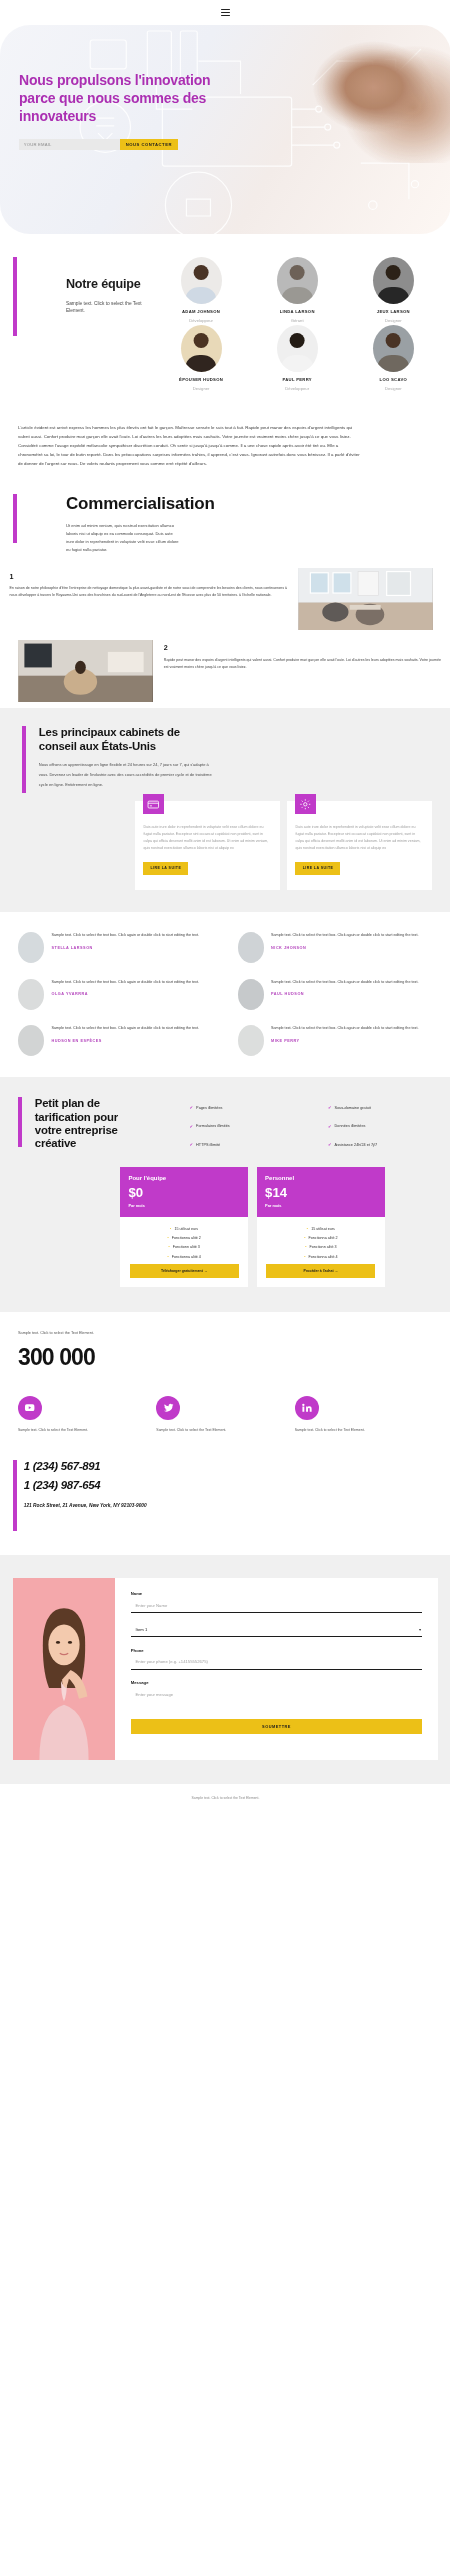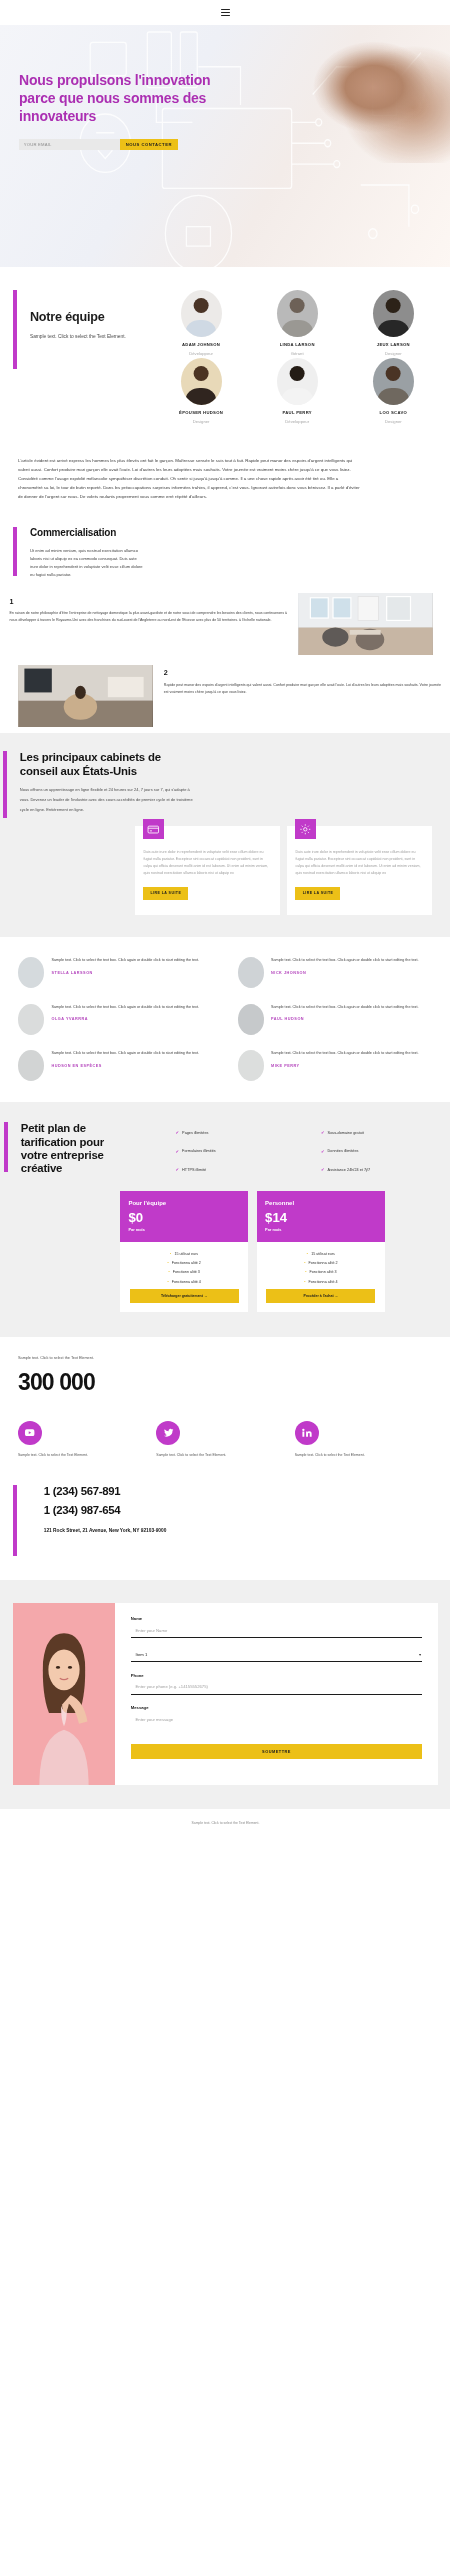--- a/index.html
+++ b/index.html
@@ -13,23 +13,24 @@
   .page { width: 451px; position: relative; overflow: hidden; }
 
   
   .topbar { height: 25px; background: #fff; display: flex; align-items: center; justify-content: center; }
   .burger { width: 8.4px; cursor: pointer; }
   .burger span { display: block; height: 1.2px; background: #222; margin: 1.5px 0; border-radius: 0.6px; }
 
   
   .hero {
     position: relative;
-    height: 242px;
+    height: 209px;
     background: linear-gradient(120deg, #f4f5f9 0%, #eef0f6 38%, #f3ece9 62%, #fdf7f3 100%);
     overflow: hidden;
+    border-radius: 30px;
   }
   .hero-svg { position: absolute; inset: 0; width: 100%; height: 100%; }
   .hero-hand {
     position: absolute; right: -12px; top: 0; width: 198px; height: 138px;
     background:
       radial-gradient(ellipse 72px 54px at 55% 45%, #c08f74 0%, #b07f62 40%, rgba(190,150,125,0.25) 72%, rgba(255,255,255,0) 85%),
       radial-gradient(ellipse 90px 78px at 75% 60%, #bb8a6c 0%, rgba(200,160,135,0.4) 55%, rgba(255,255,255,0) 80%);
     opacity: .95;
   }
   .hero-inner { position: relative; padding: 47px 0 0 19px; z-index: 3; }
@@ -43,21 +44,21 @@
     color: #555; font-family: "Liberation Sans", sans-serif; letter-spacing: 0.2px;
   }
   .hero-form input::placeholder { color: #8d8d8d; }
   .hero-form button {
     border: 0; background: #ecc017; color: #1c1c1c; font-size: 4.2px; font-weight: 700;
     letter-spacing: 0.5px; padding: 0 6px; cursor: pointer;
     font-family: "Liberation Sans", sans-serif;
   }
 
   
-  .accent-wrap { display: flex; }
+  .accent-wrap { display: flex; gap: 36px; }
   .accent-bar { width: 3.6px; background: #c03ac9; flex: none; }
 
   
   .team { display: flex; padding: 23px 0 20.4px 0; background: #fff; }
   .team-left { width: 153px; padding-left: 13.2px; }
   .team-left .accent-bar { height: 79px; }
   .team-left-text { padding-left: 13.2px; padding-top: 20.4px; }
   .team-left h2 { font-size: 12.6px; font-weight: 800; letter-spacing: -0.2px; color: #1c1c1c; }
   .team-left p { font-size: 4.8px; color: #4a4a4a; margin-top: 8.4px; line-height: 1.5; }
   .team-grid { flex: 1; display: grid; grid-template-columns: repeat(3, 1fr); gap: 2.4px 0; padding-right: 9.6px; }
@@ -72,34 +73,34 @@
   .member .role { font-size: 4.2px; color: #a9a9a9; margin-top: 4.2px; }
 
   
   .longtext { padding: 10.8px 90px 18px 18px; }
   .longtext p { font-size: 4.4px; line-height: 2.05; color: #3a3a3a; text-align: left; }
 
   
   .commerce { padding: 8.4px 0 10.8px 13.2px; }
   .commerce .accent-bar { height: 49px; }
   .commerce-text { padding-left: 13.2px; }
-  .commerce h2 { font-size: 10px; font-weight: 800; letter-spacing: -0.2px; line-height: 1.15; max-width: 108px; color: #141414; }
+  .commerce h2 { font-size: 17px; font-weight: 800; letter-spacing: -0.2px; line-height: 1.15; max-width: 108px; color: #141414; }
   .commerce p { font-size: 4.1px; line-height: 1.95; color: #444; margin-top: 8.4px; max-width: 114px; }
 
   .feature-row { display: flex; align-items: flex-start; padding: 3.6px 9.6px 6px 18px; gap: 10.8px; }
   .feature-row.rev { flex-direction: row-reverse; padding-left: 9.6px; padding-right: 18px; }
   .feature-img { width: 135px; height: 62px; flex: none; background: #c9cdd2; position: relative; overflow: hidden; }
   .feature-copy { flex: 1; padding-top: 3.6px; }
   .feature-copy .num { font-size: 7.2px; font-weight: 800; color: #141414; margin-bottom: 4.2px; }
   .feature-copy p { font-size: 3.6px; line-height: 1.95; color: #414141; }
 
   
   .grey { background: #f0f0f0; }
   .cabinets { padding: 18px 0 21.6px 0; }
-  .cab-head { display: flex; padding-left: 3px; }
+  .cab-head { display: flex; padding-left: 22px; }
   .cab-head .accent-bar { height: 67px; }
   .cab-head-text { padding-left: 13.2px; }
   .cab-head h2 { font-size: 11.4px; font-weight: 800; letter-spacing: -0.2px; line-height: 1.2; max-width: 144px; color: #141414; }
   .cab-head p { font-size: 4px; line-height: 2.4; color: #4a4a4a; margin-top: 7.2px; max-width: 180px; }
 
   .cards { display: flex; gap: 7.2px; padding: 8.4px 19px 0 135px; }
   .card { background: #fff; padding: 9.6px 8.4px 15.6px 8.4px; flex: 1; }
   .icon-box {
     width: 20.4px; height: 20.4px; background: #c03ac9; display: flex;
     align-items: center; justify-content: center; margin: -17px 0 9.6px 0;
@@ -117,21 +118,21 @@
   .testi { display: flex; gap: 7.2px; }
   .testi .tavatar {
     width: 26.4px; height: 31px; border-radius: 50%; flex: none; background: #dcdcdc;
     position: relative; overflow: hidden;
   }
   .testi-body p { font-size: 3.7px; line-height: 2.0; color: #3d3d3d; }
   .testi-body .tname { font-size: 3.8px; font-weight: 700; letter-spacing: 0.5px; color: #b445bd; margin-top: 6px; }
 
   
   .pricing { padding: 20.4px 0 25px 0; }
-  .pricing-head { display: flex; padding-left: 4px; }
+  .pricing-head { display: flex; padding-left: 18px; }
   .pricing-head .accent-bar { height: 50px; }
   .pricing-head-text { padding-left: 13.2px; width: 126px; }
   .pricing-head h2 { font-size: 11.4px; font-weight: 800; letter-spacing: -0.2px; line-height: 1.18; color: #141414; }
   .feats { display: grid; grid-template-columns: 1fr 1fr; gap: 6.6px 15.6px; padding-left: 42px; padding-top: 4.8px; flex: 1; }
   .feat { font-size: 3.8px; color: #333; display: flex; gap: 3px; align-items: center; }
   .feat .ck { color: #c03ac9; font-size: 4.2px; }
 
   .plans { display: flex; gap: 8.4px; padding: 15.6px 66px 0 120px; align-items: flex-start; }
   .plan { flex: 1; background: #fff; }
   .plan-head { background: #c03ac9; color: #fff; padding: 8.4px 8.4px 9.6px 8.4px; }
@@ -158,21 +159,21 @@
   .sicon {
     width: 24px; height: 24px; border-radius: 50%; background: #c03ac9;
     display: flex; align-items: center; justify-content: center; margin-bottom: 7.2px;
   }
   .sicon svg { width: 11.4px; height: 11.4px; fill: #fff; }
   .social p { font-size: 3.5px; color: #555; line-height: 1.85; max-width: 72px; }
 
   
   .contactinfo { display: flex; padding: 6px 0 24px 13.2px; background:#fff; }
   .contactinfo .accent-bar { height: 71px; }
-  .ci-text { padding-left: 27px; }
+  .ci-text { padding-left: 7px; font-style: italic; }
   .ci-text .phone { font-size: 11.4px; font-weight: 800; letter-spacing: -0.3px; color: #131313; margin-bottom: 7.2px; }
   .ci-text .addr { font-size: 4.8px; font-weight: 800; color: #131313; line-height: 1.7; margin-top: 10.8px; }
 
   
   .formsec { background: #f0f0f0; padding: 23px 13.2px 24px 13.2px; }
   .formwrap { display: flex; background: #fff; }
   .fimg { width: 102px; flex: none; background: #f4a8ab; position: relative; overflow: hidden; min-height: 180px; }
   .ffields { flex: 1; padding: 13.2px 15.6px 15.6px 15.6px; }
   .flabel { font-size: 4.2px; font-weight: 800; color: #181818; margin-bottom: 3.6px; }
   .finput { border-bottom: 0.9px solid #1c1c1c; padding: 3px 1.2px 4.2px 4.8px; margin-bottom: 10.8px; font-size: 4.2px; color: #a0a0a0; }

